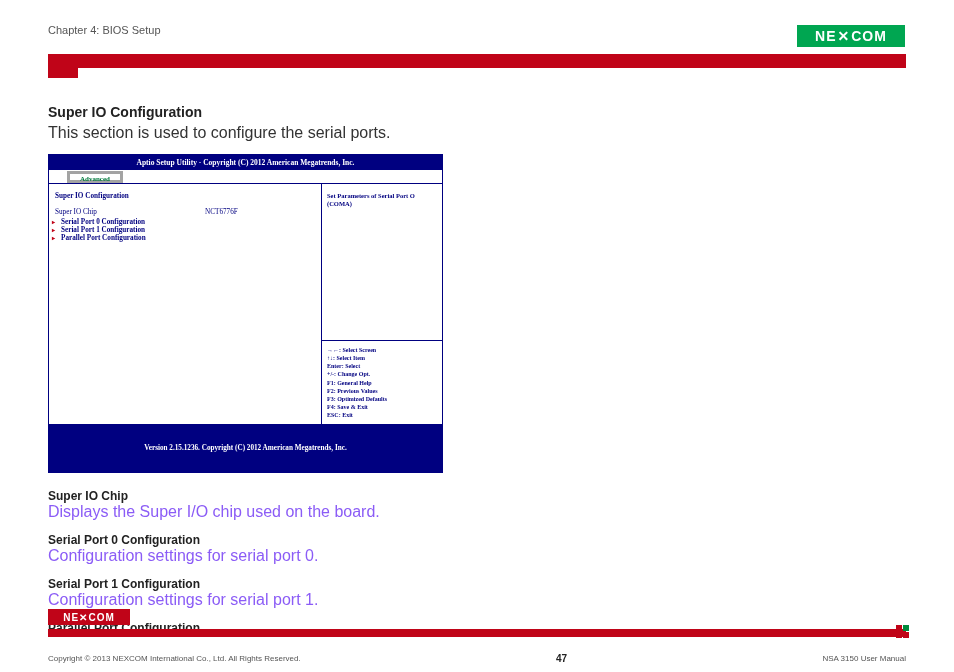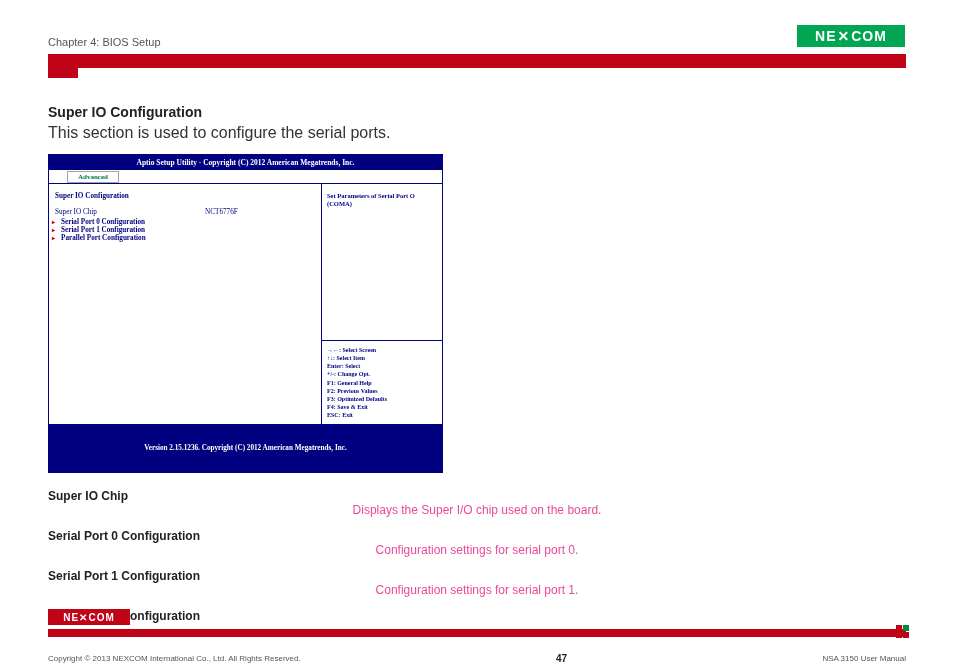--- a/index.html
+++ b/index.html
@@ -8,21 +8,21 @@
     height: 672px;
     background: #fff;
     font-family: Arial, Helvetica, sans-serif;
     color: #333;
     position: relative;
     padding: 24px 48px 0 48px;
   }
   .header-row {
     display: flex;
     justify-content: space-between;
-    align-items: flex-end;
+    align-items: flex-start;
     margin-bottom: 6px;
   }
   .chapter {
     font-size: 11px;
     color: #555;
   }
   .logo {
     width: 110px;
     height: 24px;
     background: #00a651;
@@ -77,21 +77,21 @@
     font-weight: bold;
     padding: 3px 0;
     font-size: 7.5px;
   }
   .bios-tab-row {
     border-bottom: 1.5px solid #000080;
     display: flex;
     height: 14px;
   }
   .bios-tab {
-    border: 1px solid #a3a3a3;
+    border: 3px solid #a3a3a3;
     color: #007a3d;
     font-weight: bold;
     padding: 1px 10px;
     margin: 1px 0 0 18px;
     background: #fff;
     font-size: 7px;
   }
   .bios-body {
     display: flex;
     height: 240px;
@@ -149,21 +149,21 @@
     background: #000080;
     color: #fff;
     text-align: center;
     font-weight: bold;
     padding: 20px 0;
     font-size: 7.2px;
   }
   .desc-block { margin-top: 16px; }
   .desc-item { margin-bottom: 12px; }
   .desc-item .t { font-size: 12px; font-weight: bold; color: #222; }
-  .desc-item .d { font-size: 12px; color: #ec4899; text-align: center; }
+  .desc-item .d { font-size: 16px; color: #8b5cf6; }
   .footer-area {
     position: absolute;
     left: 48px; right: 48px;
     bottom: 8px;
   }
   .footer-logo-row {
     display: flex;
     align-items: center;
     margin-bottom: 4px;
   }

